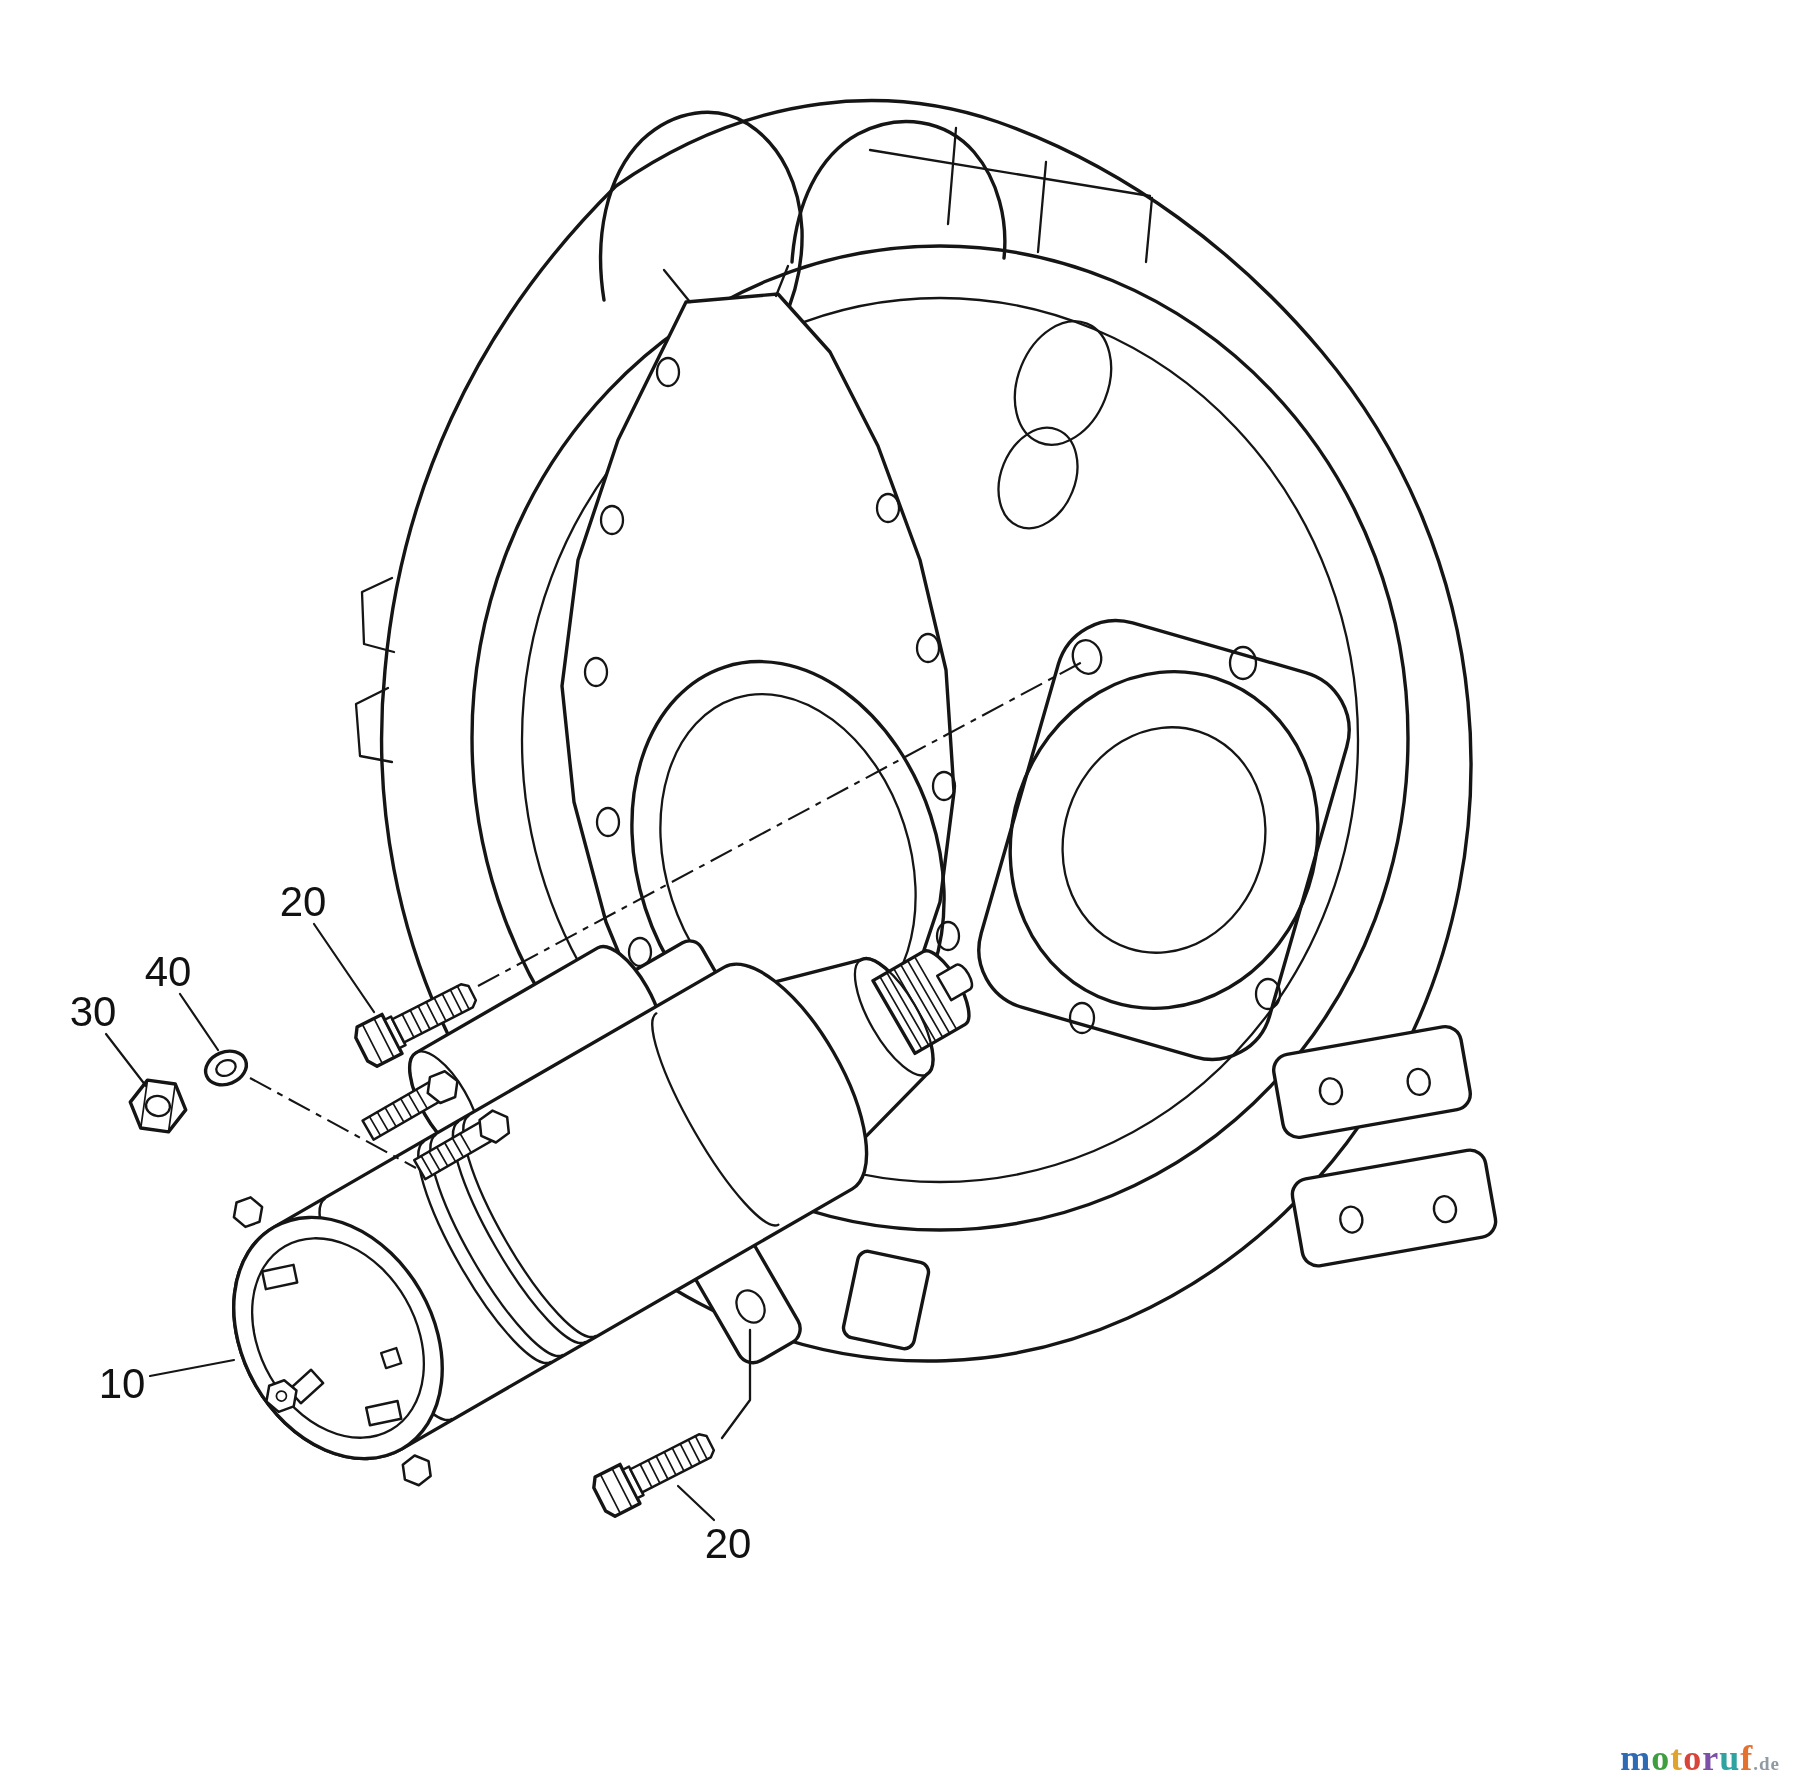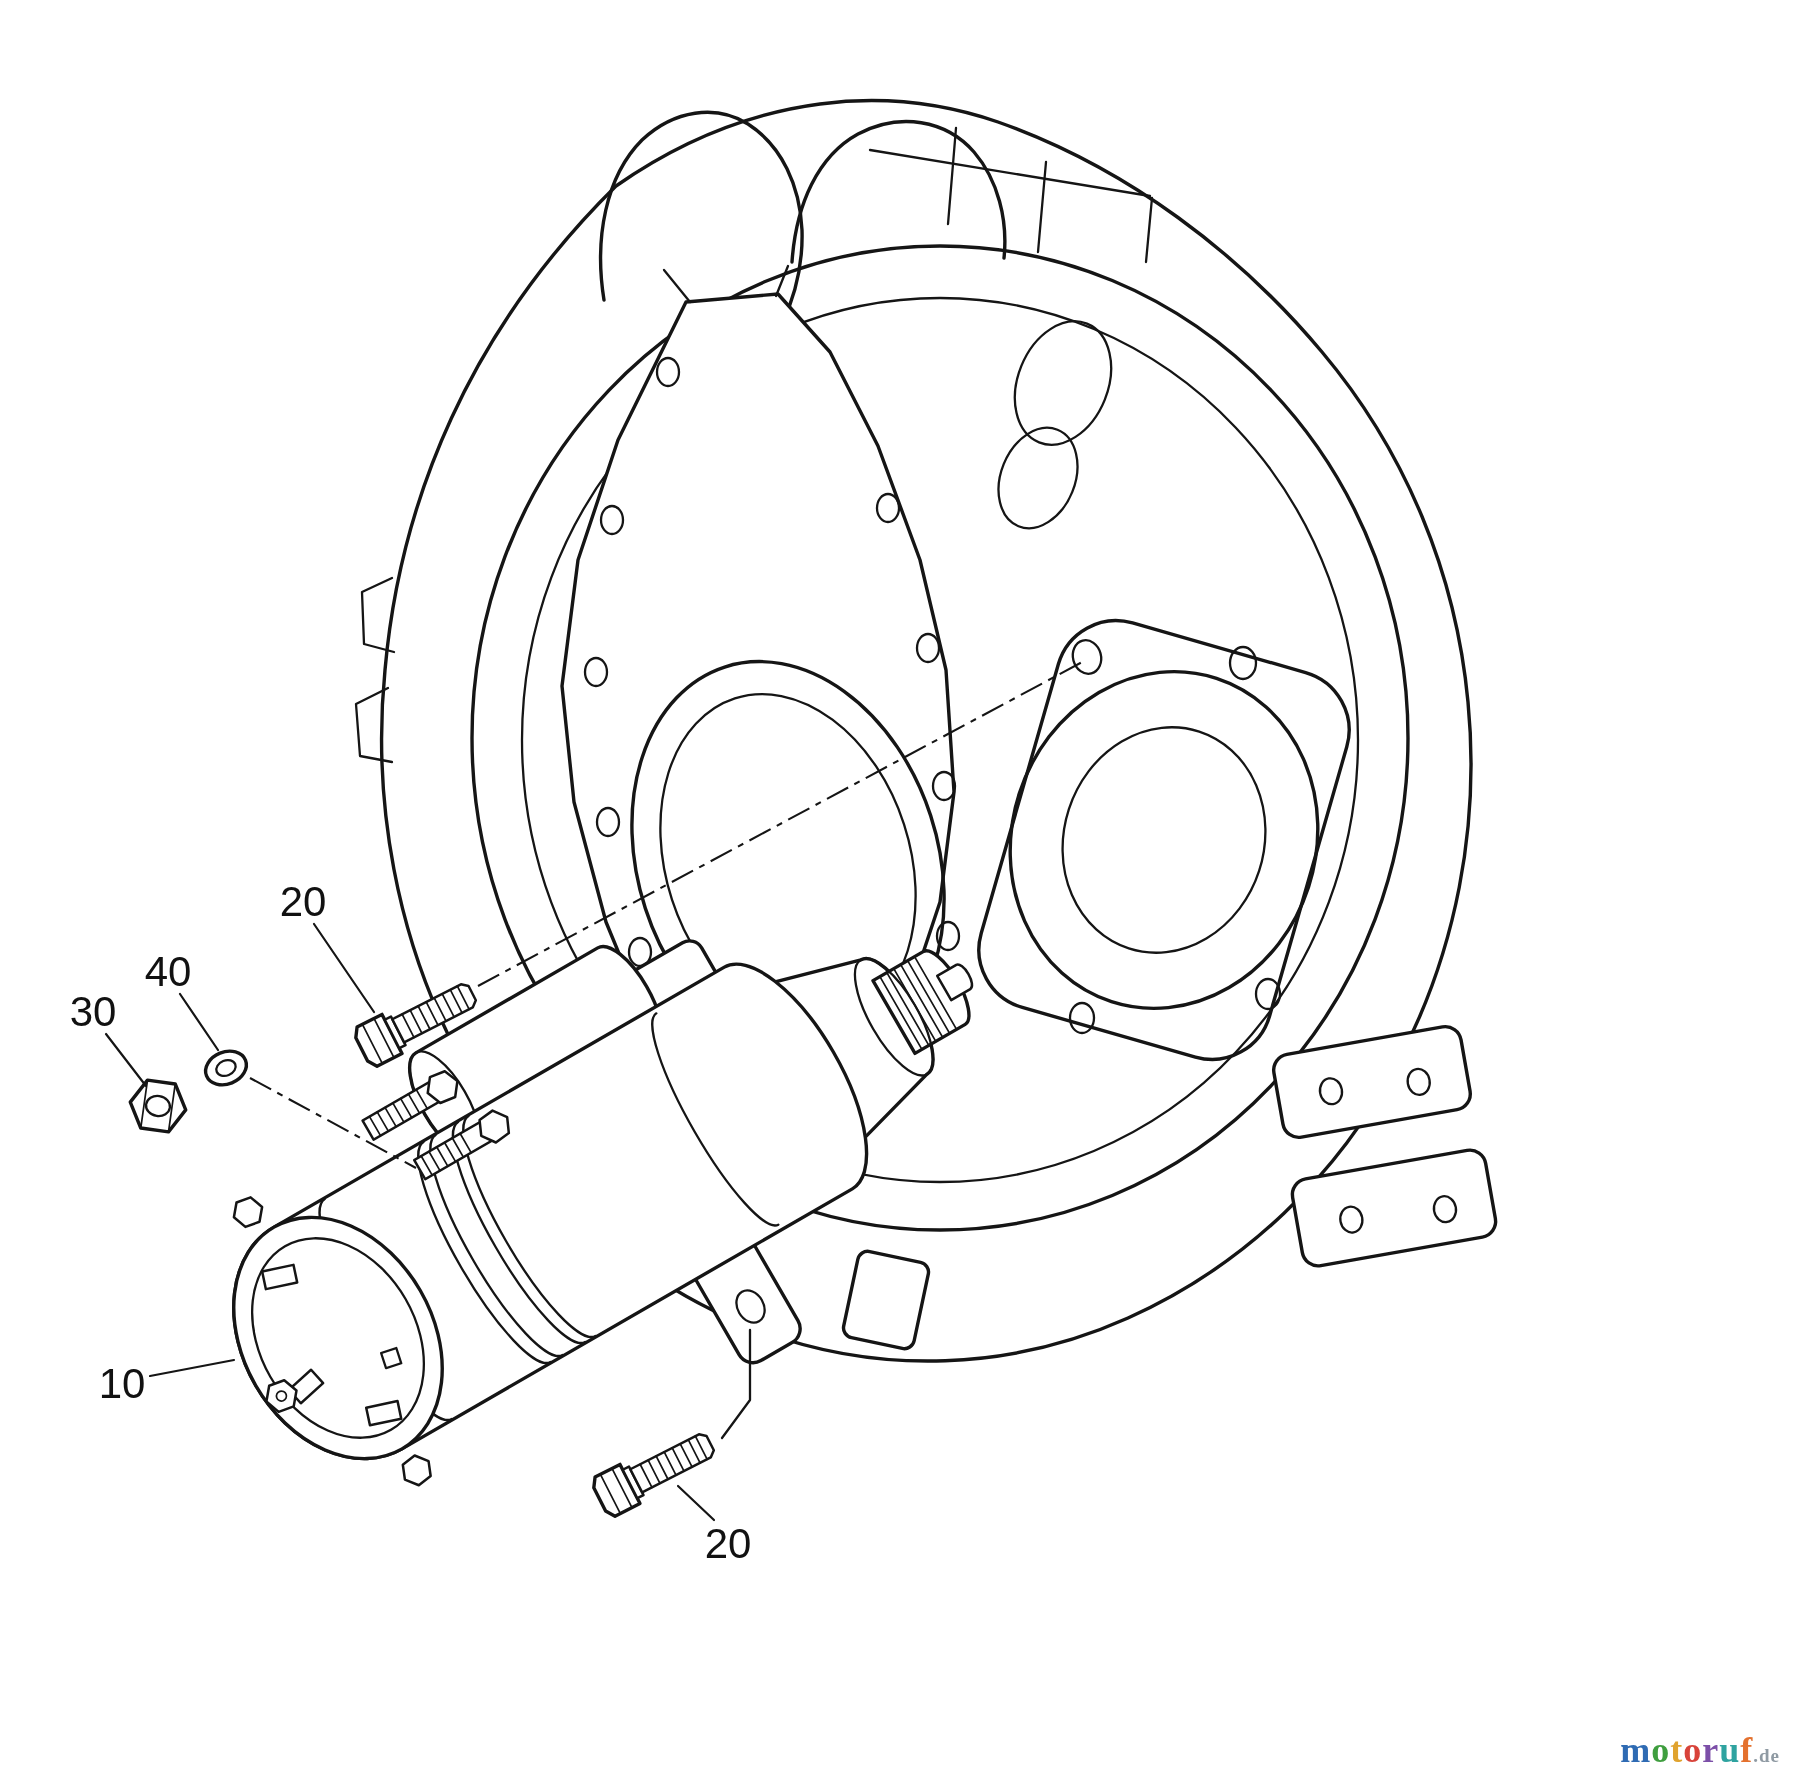--- a/index.html
+++ b/index.html
@@ -11,21 +11,21 @@
   .ln   { fill:none; stroke:#151515; stroke-width:3.4; stroke-linecap:round; stroke-linejoin:round; }
   .ln2  { fill:none; stroke:#151515; stroke-width:2.3; stroke-linecap:round; stroke-linejoin:round; }
   .ln15 { fill:none; stroke:#151515; stroke-width:1.7; stroke-linecap:round; stroke-linejoin:round; }
   .wf   { fill:#ffffff; stroke:#151515; stroke-width:3.4; stroke-linecap:round; stroke-linejoin:round; }
   .wf2  { fill:#ffffff; stroke:#151515; stroke-width:2.5; stroke-linecap:round; stroke-linejoin:round; }
   .dashdot { fill:none; stroke:#151515; stroke-width:2.1; stroke-dasharray:24 7 6 7; }
   .leader  { fill:none; stroke:#151515; stroke-width:2.2; stroke-linecap:round; }
 
   .callout { font:400 42px "Liberation Sans", sans-serif; fill:#111111; }
 
-  .watermark { position:absolute; right:20px; bottom:12px;
+  .watermark { position:absolute; right:20px; bottom:4px;
                font-family:"Liberation Serif", "DejaVu Serif", serif;
                font-weight:bold; font-size:36px; letter-spacing:1px; user-select:none; }
   .watermark .suffix { font-size:19px; font-weight:bold; }
 </style>
 </head>
 <body>
 
 <div class="stage">
 
 <svg width="1800" height="1783" viewBox="0 0 1800 1783" role="img">

